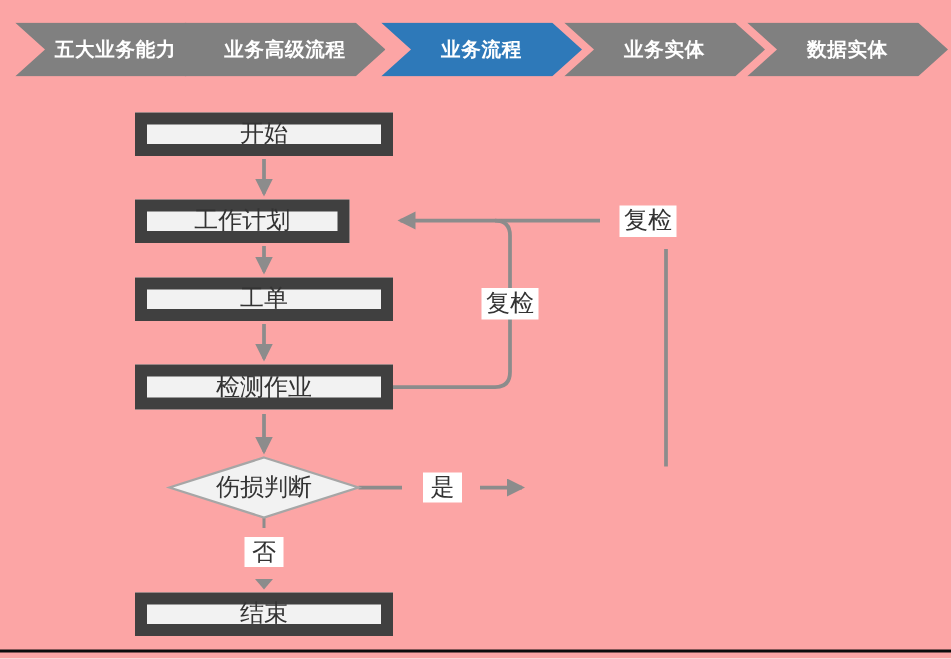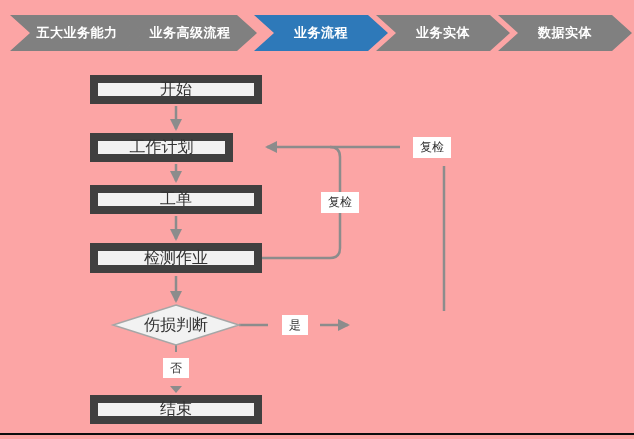--- a/index.html
+++ b/index.html
@@ -41,21 +41,21 @@
   .n-end     { left:90px;  top:395px; width:172px; height:29px; }
 
   .decision-text {
     position:absolute; left:116px; top:315px; width:120px; height:21px;
     display:flex; align-items:center; justify-content:center;
     font-size:16px; color:#333333;
   }
 
   .edge-label {
     position:absolute; display:flex; align-items:center; justify-content:center;
-    font-size:12px; color:#333333; background:#ffffff;
+    font-size:16px; color:#333333; background:#ffffff;
   }
   .lbl-yes           { left:282px; top:315px; width:26px; height:20px; }
   .lbl-no            { left:163px; top:358px; width:26px; height:20px; }
   .lbl-recheck-inner { left:321px; top:192px; width:38px; height:21px; }
   .lbl-recheck-outer { left:413px; top:137px; width:38px; height:21px; }
 
   .bottom-rule {
     position:absolute; left:0; top:433px; width:634px; height:2px; background:#0D0D0D;
   }
 </style>

